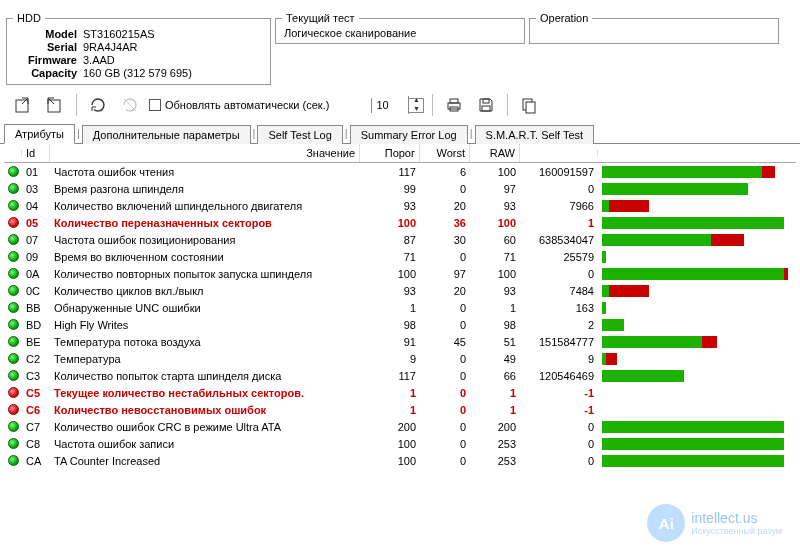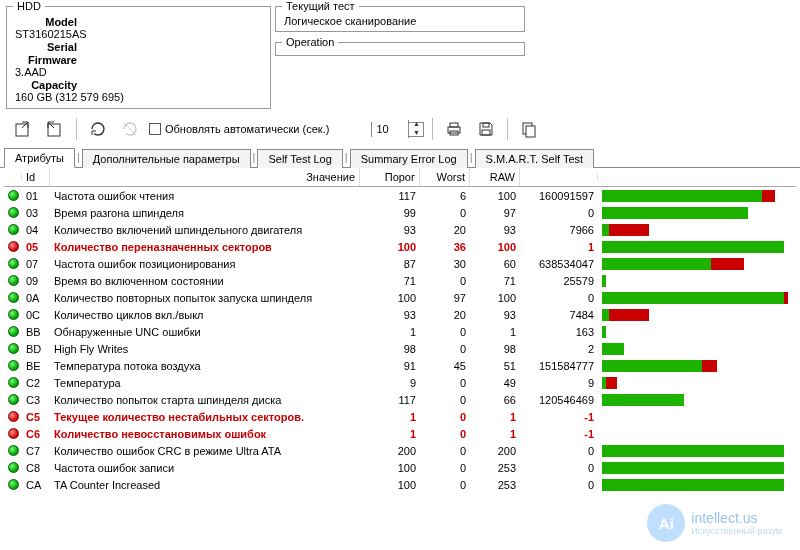--- a/index.html
+++ b/index.html
@@ -6,39 +6,39 @@
   body {
     margin: 0;
     font-family: Tahoma, Arial, sans-serif;
     font-size: 11px;
     background: #fff;
     color: #000;
     width: 800px;
     height: 550px;
     overflow: hidden;
   }
-  .top-panels { display: flex; gap: 4px; padding: 0 6px 4px 6px; align-items: flex-start; }
+  .top-panels { display: flex; gap: 4px; padding: 12px 6px 4px 6px; align-items: flex-start; }
   .panel {
     border: 1px solid #999;
     position: relative;
     padding: 8px 8px 4px 8px;
     margin-top: 6px;
   }
   .panel-title {
     position: absolute;
     top: -7px;
     left: 6px;
     background: #fff;
     padding: 0 4px;
     font-size: 11px;
   }
   .panel-hdd { width: 265px; }
-  .panel-right-wrap { display: flex; flex-direction: column; gap: 4px; flex: 1; }
+  .panel-right-wrap { display: flex; flex-direction: row; gap: 4px; flex: 1; }
   .panel-test, .panel-op { width: 250px; }
-  .kv-row { display: flex; margin: 1px 0; flex-direction: column; }
+  .kv-row { display: flex; margin: 1px 0; }
   .kv-label { width: 68px; text-align: right; font-weight: bold; padding-right: 6px; }
   .kv-value { flex: 1; }
   .toolbar {
     display: flex;
     align-items: center;
     gap: 6px;
     padding: 4px 10px 6px 10px;
     border-bottom: none;
   }
   .tb-btn {
@@ -140,20 +140,21 @@
 
 <div class="top-panels">
   <div class="panel panel-hdd">
     <div class="panel-title">HDD</div>
     <div class="kv-row">
         <div class="kv-label">Model</div>
         <div class="kv-value">ST3160215AS</div>
       </div>
     <div class="kv-row">
         <div class="kv-label">Serial</div>
+        <div class="kv-value">9RA4J4AR</div>
       </div>
     <div class="kv-row">
         <div class="kv-label">Firmware</div>
         <div class="kv-value">3.AAD</div>
       </div>
     <div class="kv-row">
         <div class="kv-label">Capacity</div>
         <div class="kv-value">160 GB (312 579 695)</div>
       </div>
   </div>

